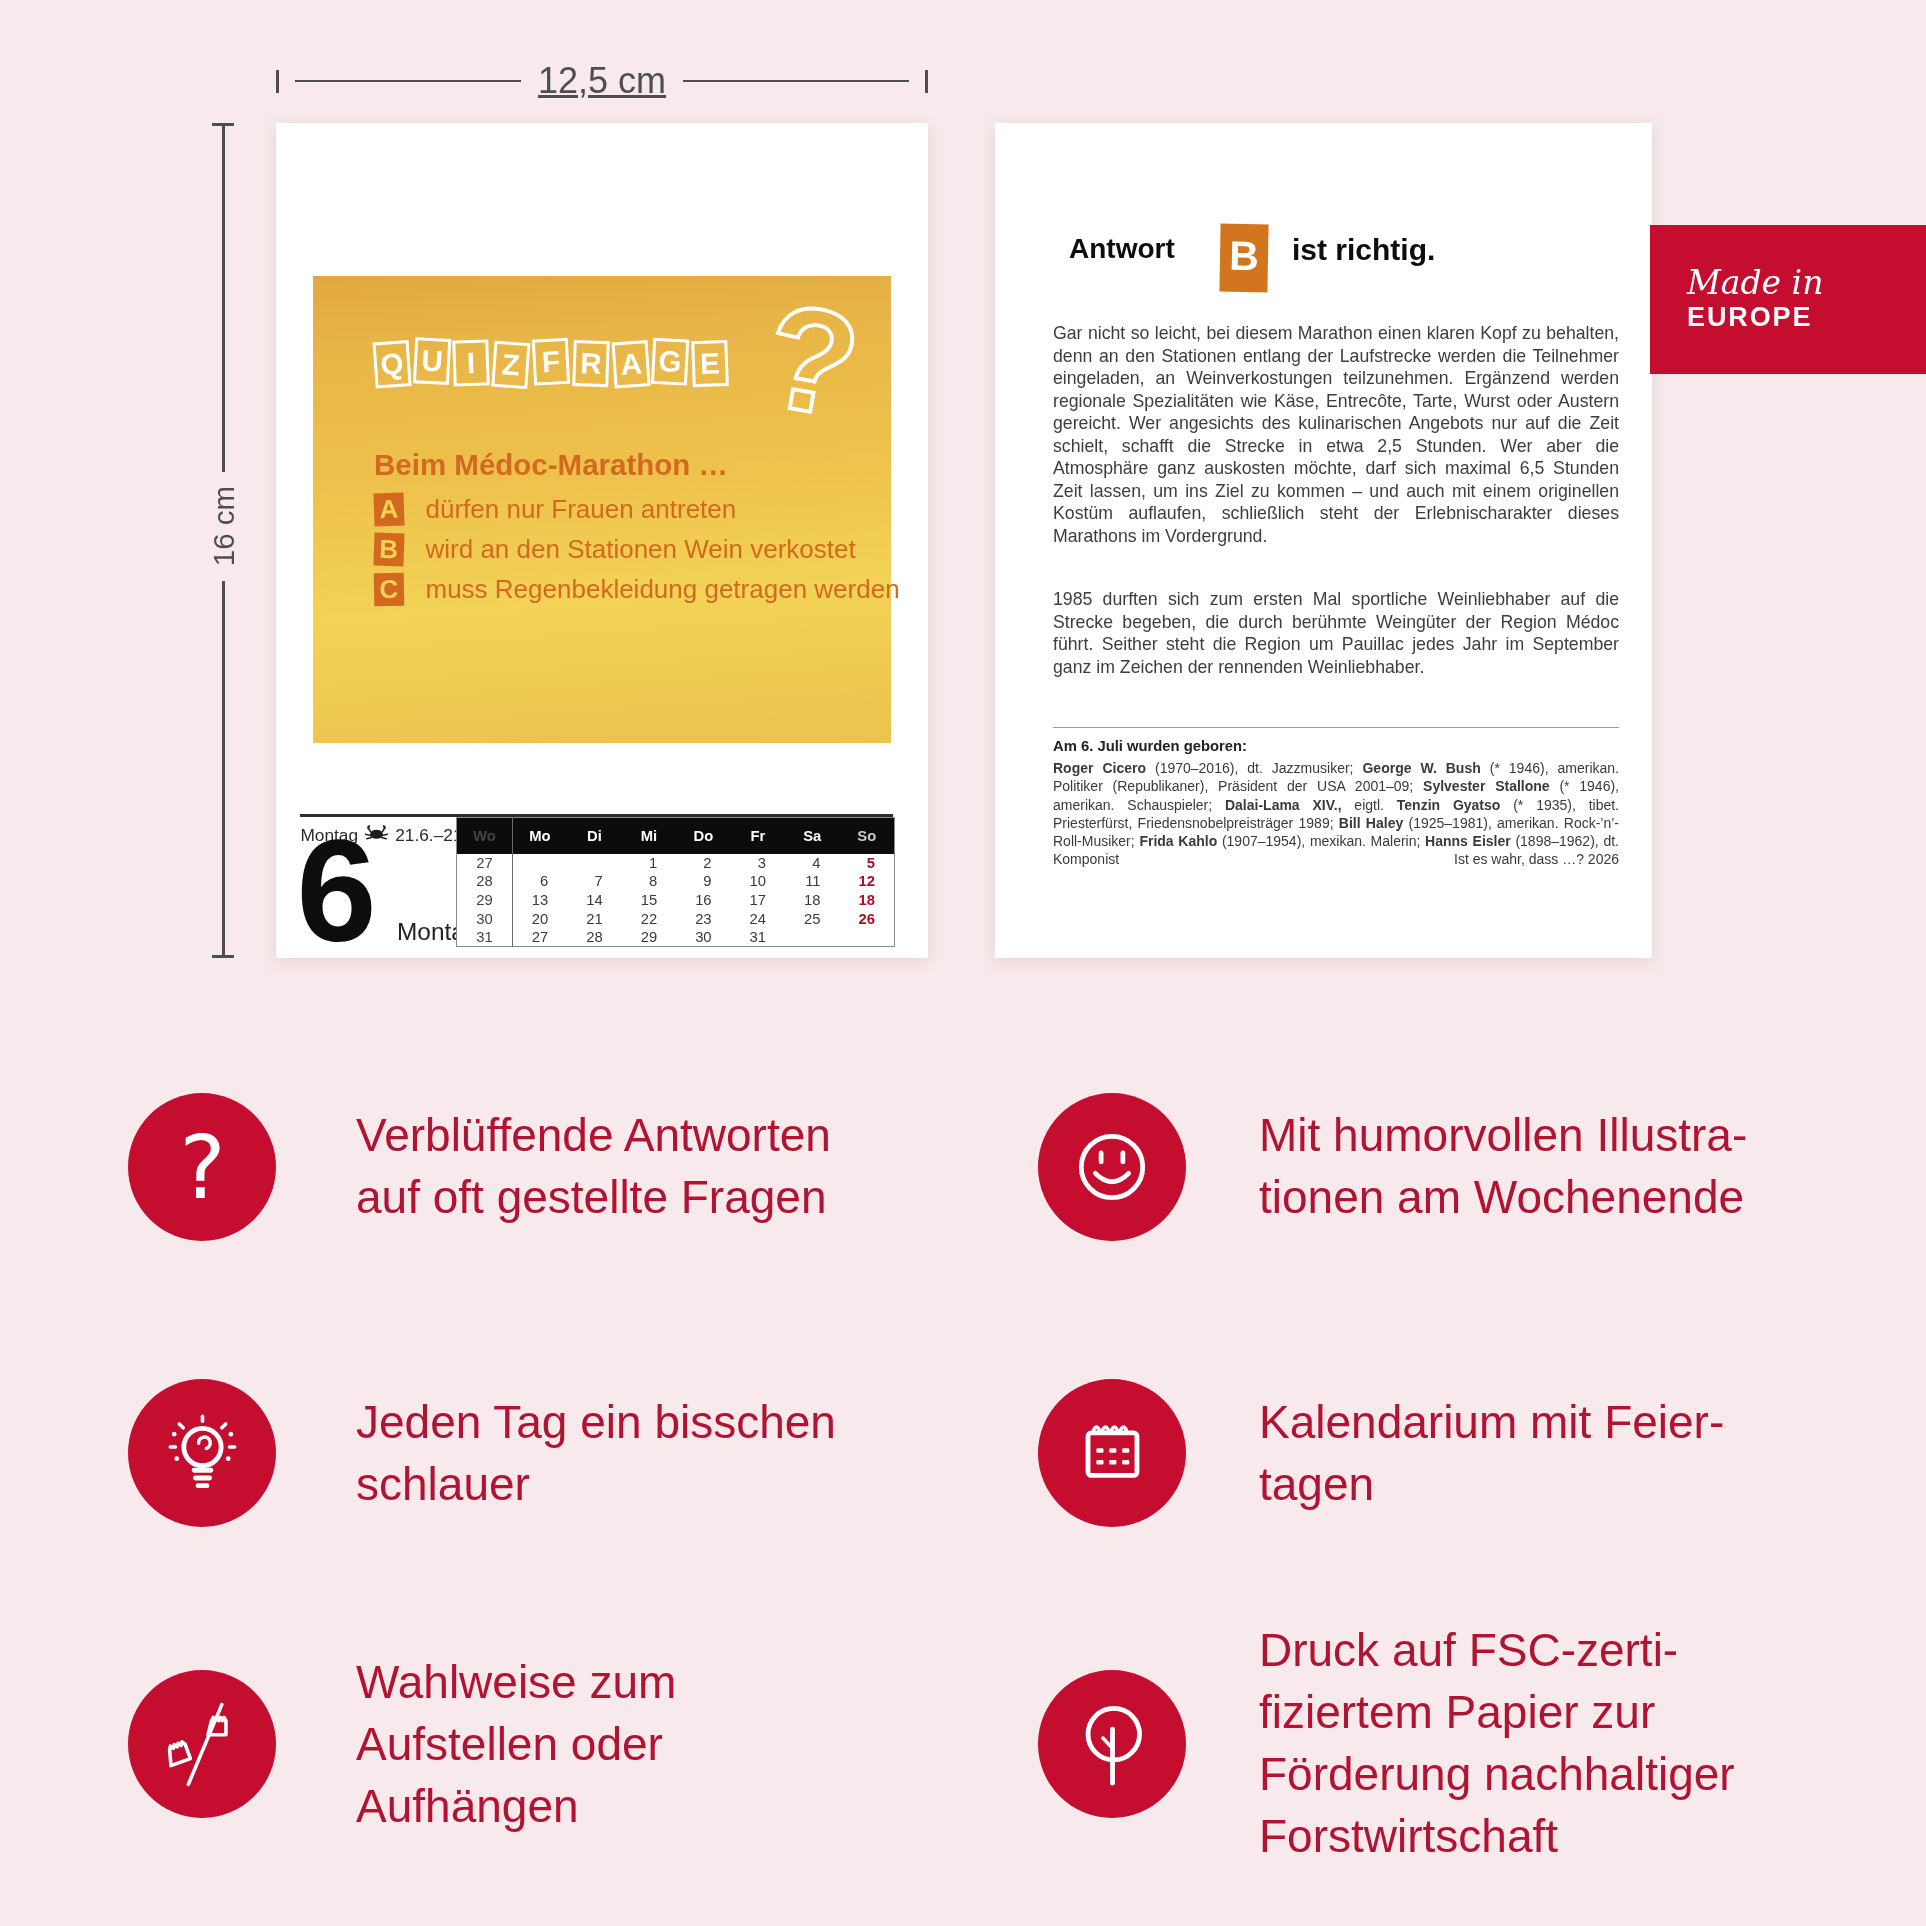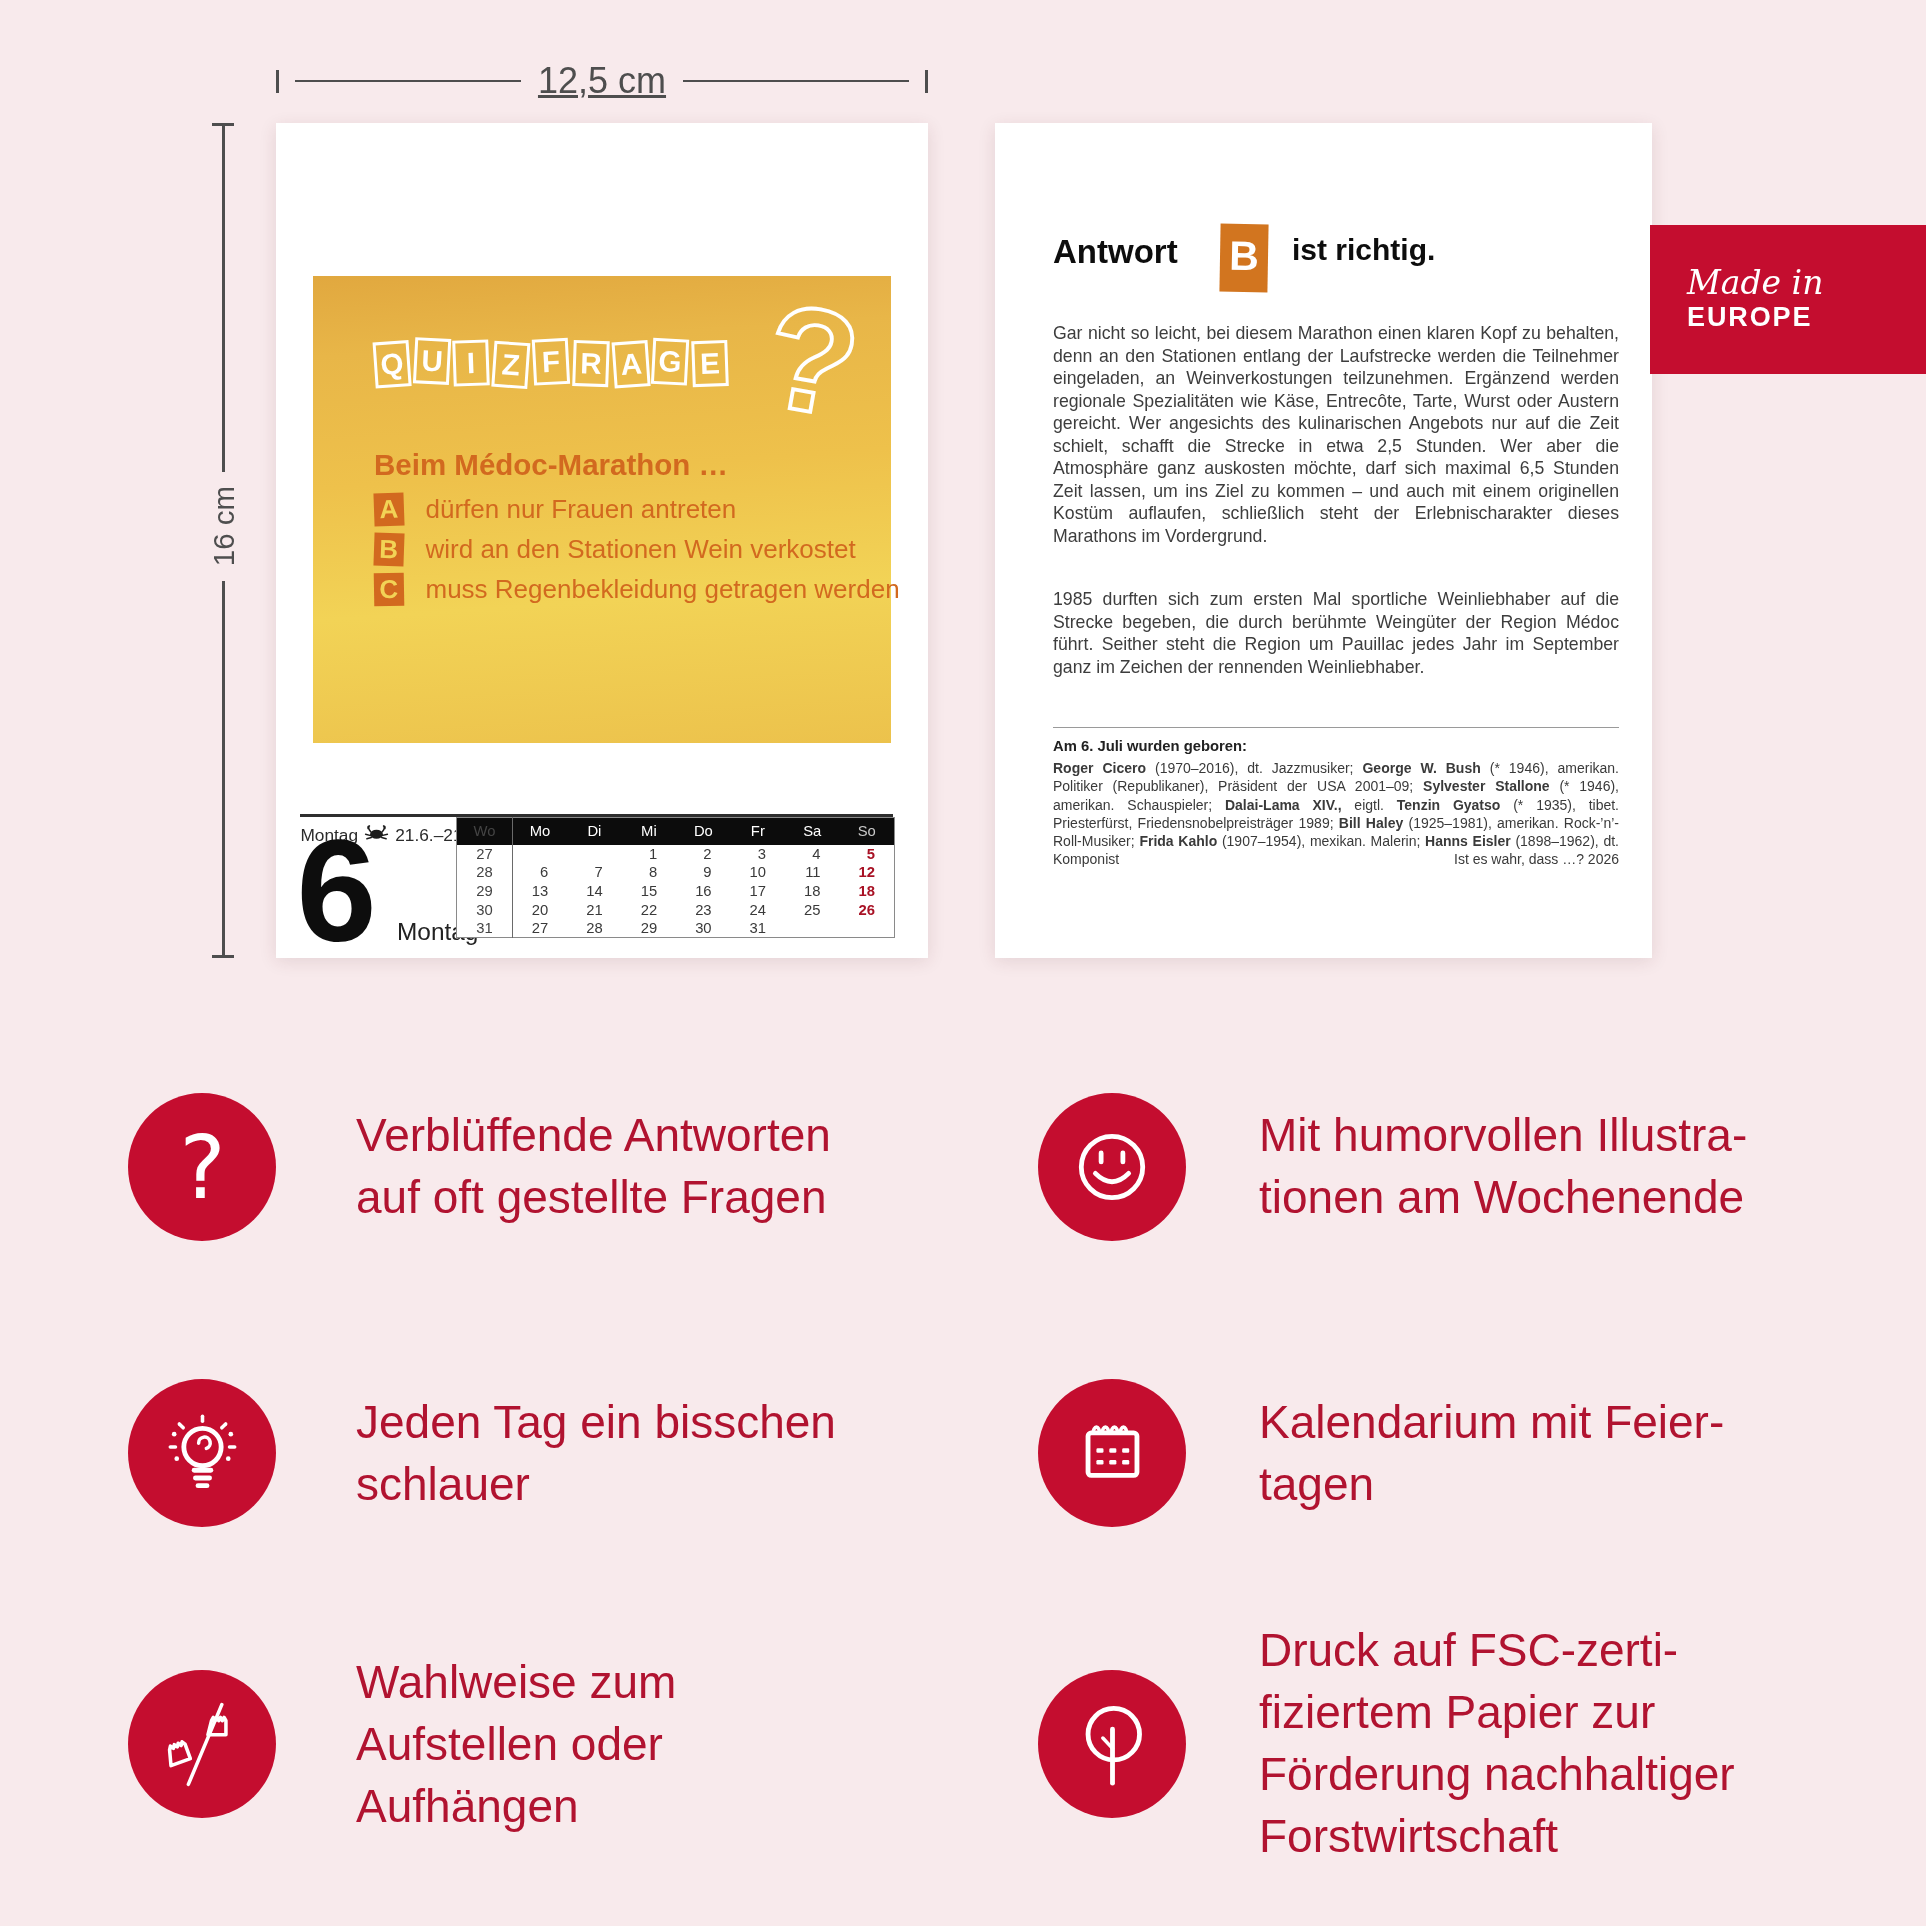--- a/index.html
+++ b/index.html
@@ -59,28 +59,28 @@
   .month-name{font-size:30px;font-weight:bold;color:#111;}
   .week-label{font-size:19px;color:#2b2b2b;margin-left:13px;}
   .times{margin-left:auto;font-size:19px;color:#2b2b2b;white-space:nowrap;}
   .times .glyph{font-family:"DejaVu Sans",sans-serif;font-size:20.5px;}
   .footer-rule{position:absolute;left:24.4px;right:35px;top:691px;height:2.6px;background:#2e2e2e;}
   .zodiac-row{position:absolute;left:24.4px;top:701px;font-size:17.3px;color:#2b2b2b;display:flex;align-items:center;gap:5.1px;}
   .day-number{position:absolute;left:20.5px;top:697px;font-size:144px;font-weight:bold;color:#0d0d0d;line-height:1;letter-spacing:-3.9px;}
   .day-name{position:absolute;left:121px;top:795px;font-size:24.4px;color:#222;}
   .mini-cal{position:absolute;right:33px;top:694px;border-collapse:collapse;
     border:1.3px solid #8a8a8a;font-size:14.8px;background:#fff;}
-  .mini-cal th{background:#0c0c0c;color:#fff;font-weight:normal;height:27px;padding:0 12px;text-align:center;}
+  .mini-cal th{background:#0c0c0c;color:#fff;font-weight:bold;height:36px;padding:0 12px;text-align:center;}
   .mini-cal th.sun{color:#c9c9c9;}
   .mini-cal td{height:18.6px;min-width:22px;padding:0 19px;text-align:right;color:#3a3a3a;}
   .mini-cal td.wo,.mini-cal th.wo{border-right:1.3px solid #6a6a6a;text-align:center;min-width:27px;color:#444;}
   .mini-cal td.sun{color:var(--sunred);font-weight:bold;}
 
   
-  .answer-prefix{position:absolute;left:58px;top:110px;font-size:33px;font-weight:bold;color:#0d0d0d;}
+  .answer-prefix{position:absolute;left:74px;top:110px;font-size:28px;font-weight:bold;color:#0d0d0d;}
   .answer-box{position:absolute;left:225px;top:101px;width:48px;height:68px;background:#d2751f;
     color:#fff;font-weight:bold;font-size:41px;line-height:65px;text-align:center;transform:rotate(1deg);}
   .answer-suffix{position:absolute;left:297px;top:110px;font-size:30px;font-weight:bold;color:#0d0d0d;}
   .bpara{position:absolute;left:58px;width:566px;font-size:17.7px;line-height:22.5px;color:var(--body);
     text-align:justify;}
   #para1{top:199px;} #para2{top:465px;}
   .born-rule{position:absolute;left:58px;top:604px;width:566px;height:1.3px;background:#9a9a9a;}
   .born-heading{position:absolute;left:58px;top:615px;font-size:14.8px;font-weight:bold;color:#222;}
   .born-text{position:absolute;left:58px;top:636px;width:566px;font-size:14px;line-height:18.3px;
     color:#3a3a3a;text-align:justify;}

